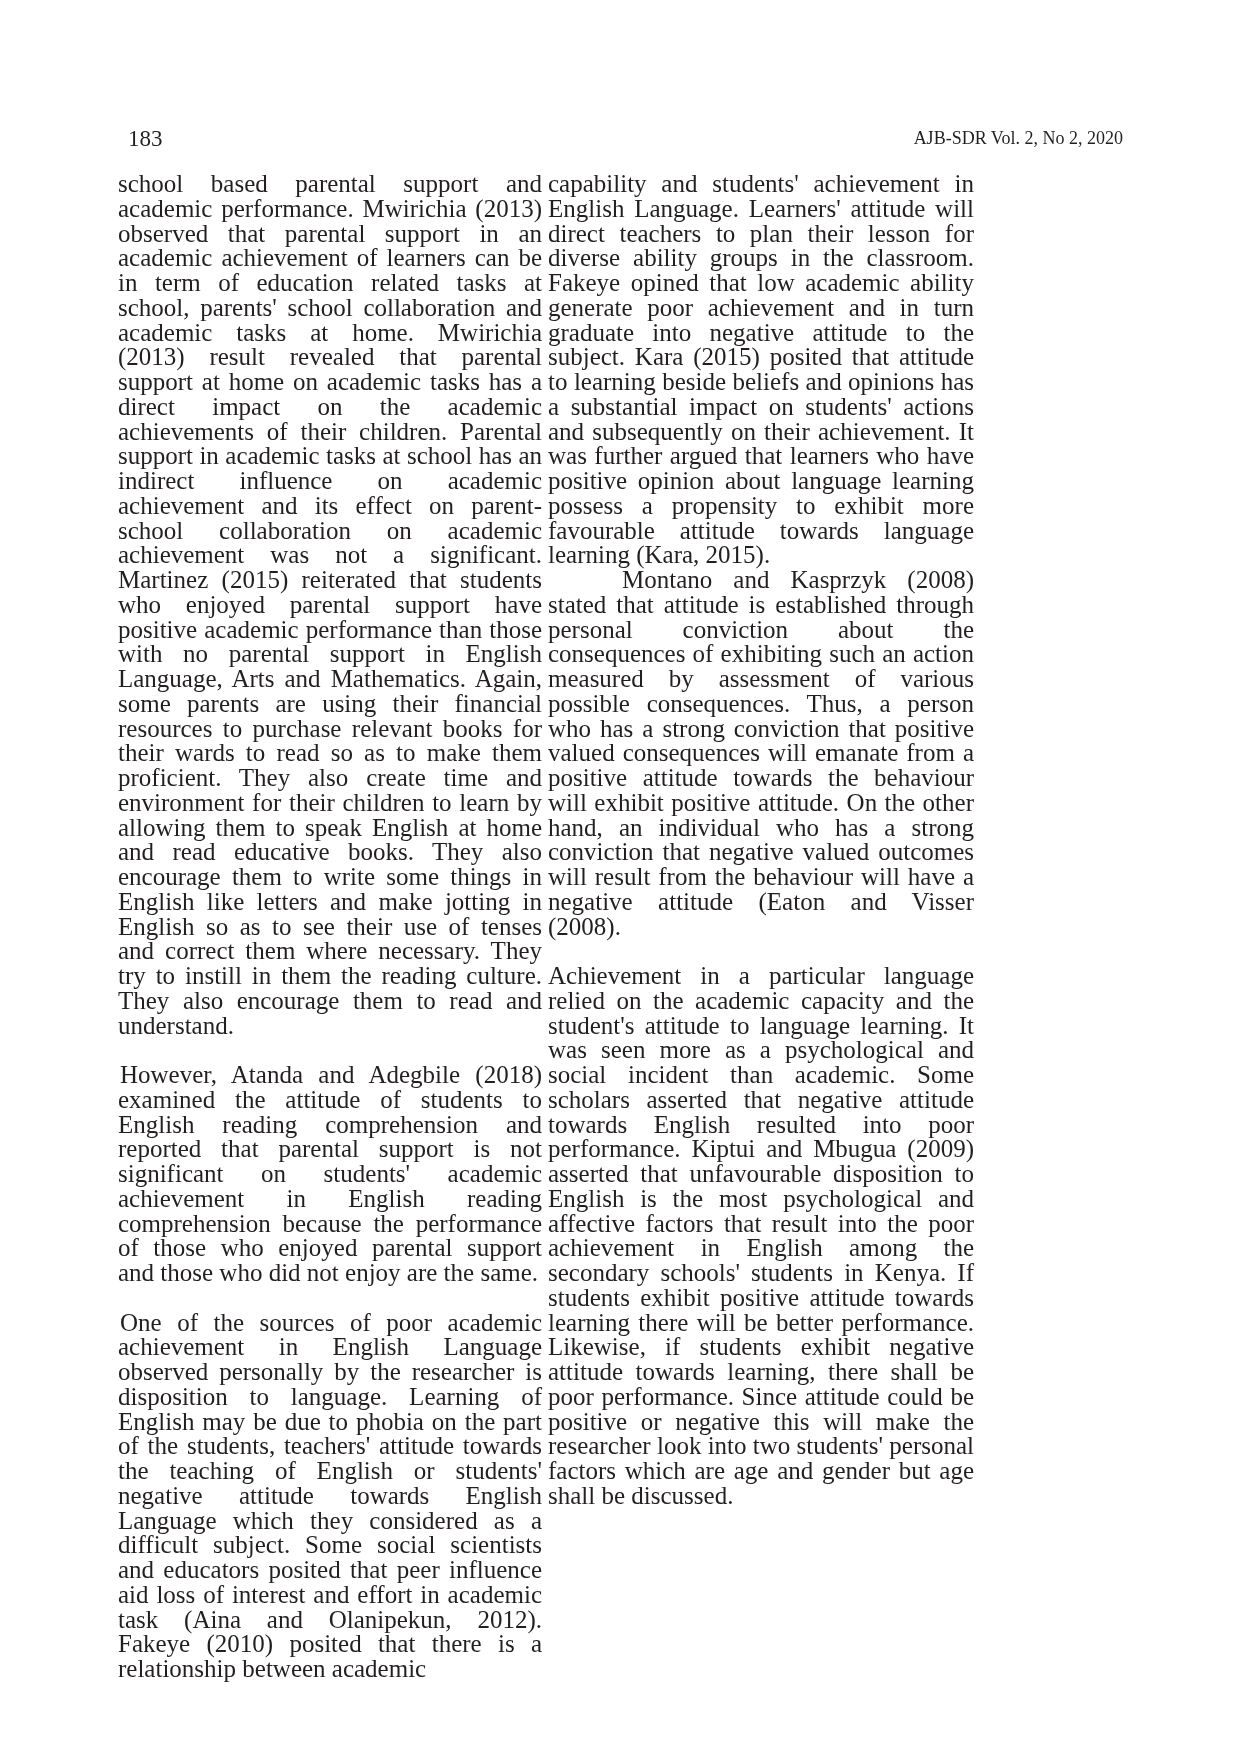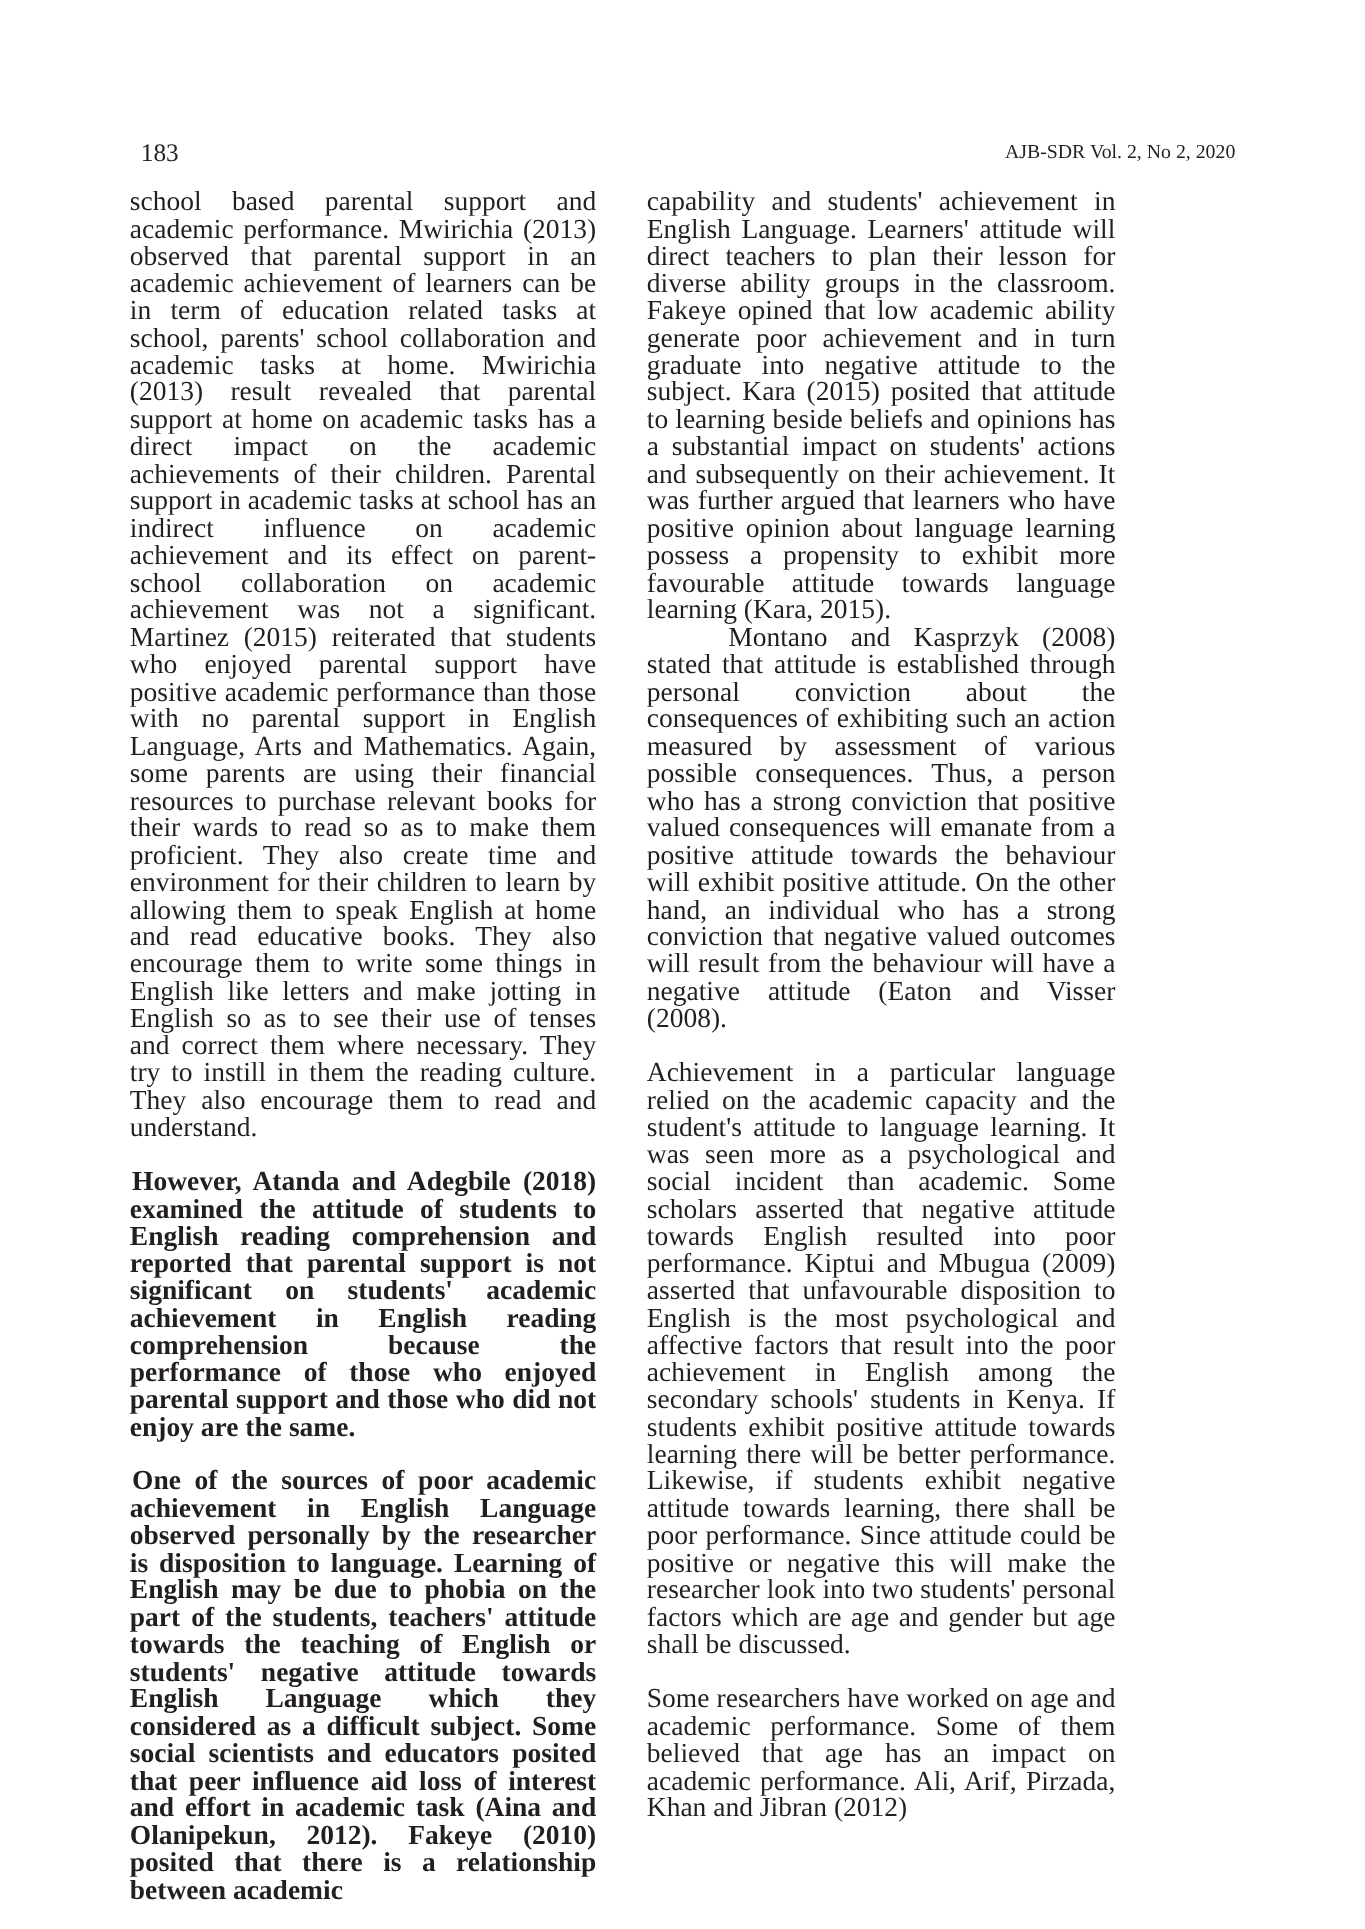--- a/index.html
+++ b/index.html
@@ -28,36 +28,35 @@
     position: absolute;
     top: 172px;
     width: 424px;
     font-size: 25px;
     line-height: 24.75px;
     text-align: justify;
     text-align-last: left;
     hyphens: none;
   }
   .col-left { left: 118px; }
-  .col-right { left: 588px; width: 426px; }
+  .col-right { left: 548px; width: 426px; }
   .para { margin: 0; }
   .para + .para.spaced { margin-top: 24.75px; }
   .para.indent { text-indent: 74px; }
-  .para.lead-indent { text-indent: 2px; font-weight: bold; }
+  .para.lead-indent { text-indent: 2px; }
 </style>
 </head>
 <body>
 
 <div class="page-number">183</div>
 <div class="running-header">AJB-SDR Vol. 2, No 2, 2020</div>
 
 <div class="column col-left">
   <p class="para">school based parental support and academic performance. Mwirichia (2013) observed that parental support in an academic achievement of learners can be in term of education related tasks at school, parents' school collaboration and academic tasks at home. Mwirichia (2013) result revealed that parental support at home on academic tasks has a direct impact on the academic achievements of their children. Parental support in academic tasks at school has an indirect influence on academic achievement and its effect on parent-school collaboration on academic achievement was not a significant. Martinez (2015) reiterated that students who enjoyed parental support have positive academic performance than those with no parental support in English Language, Arts and Mathematics.  Again, some parents are using their financial resources to purchase relevant books for their wards to read so as to make them proficient. They also create time and environment for their children to learn by allowing them to speak English at home and read educative books. They also encourage them to write some things in English like letters and make jotting in English so as to see their use of tenses and correct them where necessary. They try to instill in them the reading culture. They also encourage them to read and understand.</p>
   <p class="para spaced lead-indent">However, Atanda and Adegbile (2018) examined the attitude of students to English reading comprehension and reported that parental support is not significant on students' academic achievement in English reading comprehension because the performance of those who enjoyed parental support and those who did not enjoy are the same.</p>
   <p class="para spaced lead-indent">One of the sources of poor academic achievement in English Language observed personally by the researcher is disposition to language. Learning of English may be due to phobia on the part of the students, teachers' attitude towards the teaching of English or students' negative attitude towards English Language which they considered as a difficult subject. Some social scientists and educators posited that peer influence aid loss of interest and effort in academic task (Aina and Olanipekun, 2012). Fakeye (2010) posited that there is a relationship between academic</p>
 </div>
 
 <div class="column col-right">
   <p class="para">capability and students' achievement in English Language. Learners' attitude will direct teachers to plan their lesson for diverse ability groups in the classroom. Fakeye opined that low academic ability generate poor achievement and in turn graduate into negative attitude to the subject. Kara (2015) posited that attitude to learning beside beliefs and opinions has a substantial impact on students' actions and subsequently on their achievement. It was further argued that learners who have positive opinion about language learning possess a propensity to exhibit more favourable attitude towards language learning (Kara, 2015).</p>
   <p class="para indent">Montano and Kasprzyk (2008) stated that attitude is established through personal conviction about the consequences of exhibiting such an action measured by assessment of various possible consequences. Thus, a person who has a strong conviction that positive valued consequences will emanate from a positive attitude towards the behaviour will exhibit positive attitude. On the other hand, an individual who has a strong conviction that negative valued outcomes will result from the behaviour will have a negative attitude (Eaton and Visser (2008).</p>
   <p class="para spaced">Achievement in a particular language relied on the academic capacity and the student's attitude to language learning. It was seen more as a psychological and social incident than academic. Some scholars asserted that negative attitude towards English resulted into poor performance. Kiptui and Mbugua (2009) asserted that unfavourable disposition to English is the most psychological and affective factors that result into the poor achievement in English among the secondary schools' students in Kenya. If students exhibit positive attitude towards learning there will be better performance. Likewise, if students exhibit negative attitude towards learning, there shall be poor performance. Since attitude could be positive or negative this will make the researcher look into two students' personal factors which are age and gender but age shall be discussed.</p>
-  <p class="para spaced">Some researchers have worked on age and academic performance. Some of them believed that age has an impact on academic performance. Ali, Arif, Pirzada, Khan and Jibran (2012)</p>
 </div>
 
 </body></html>

